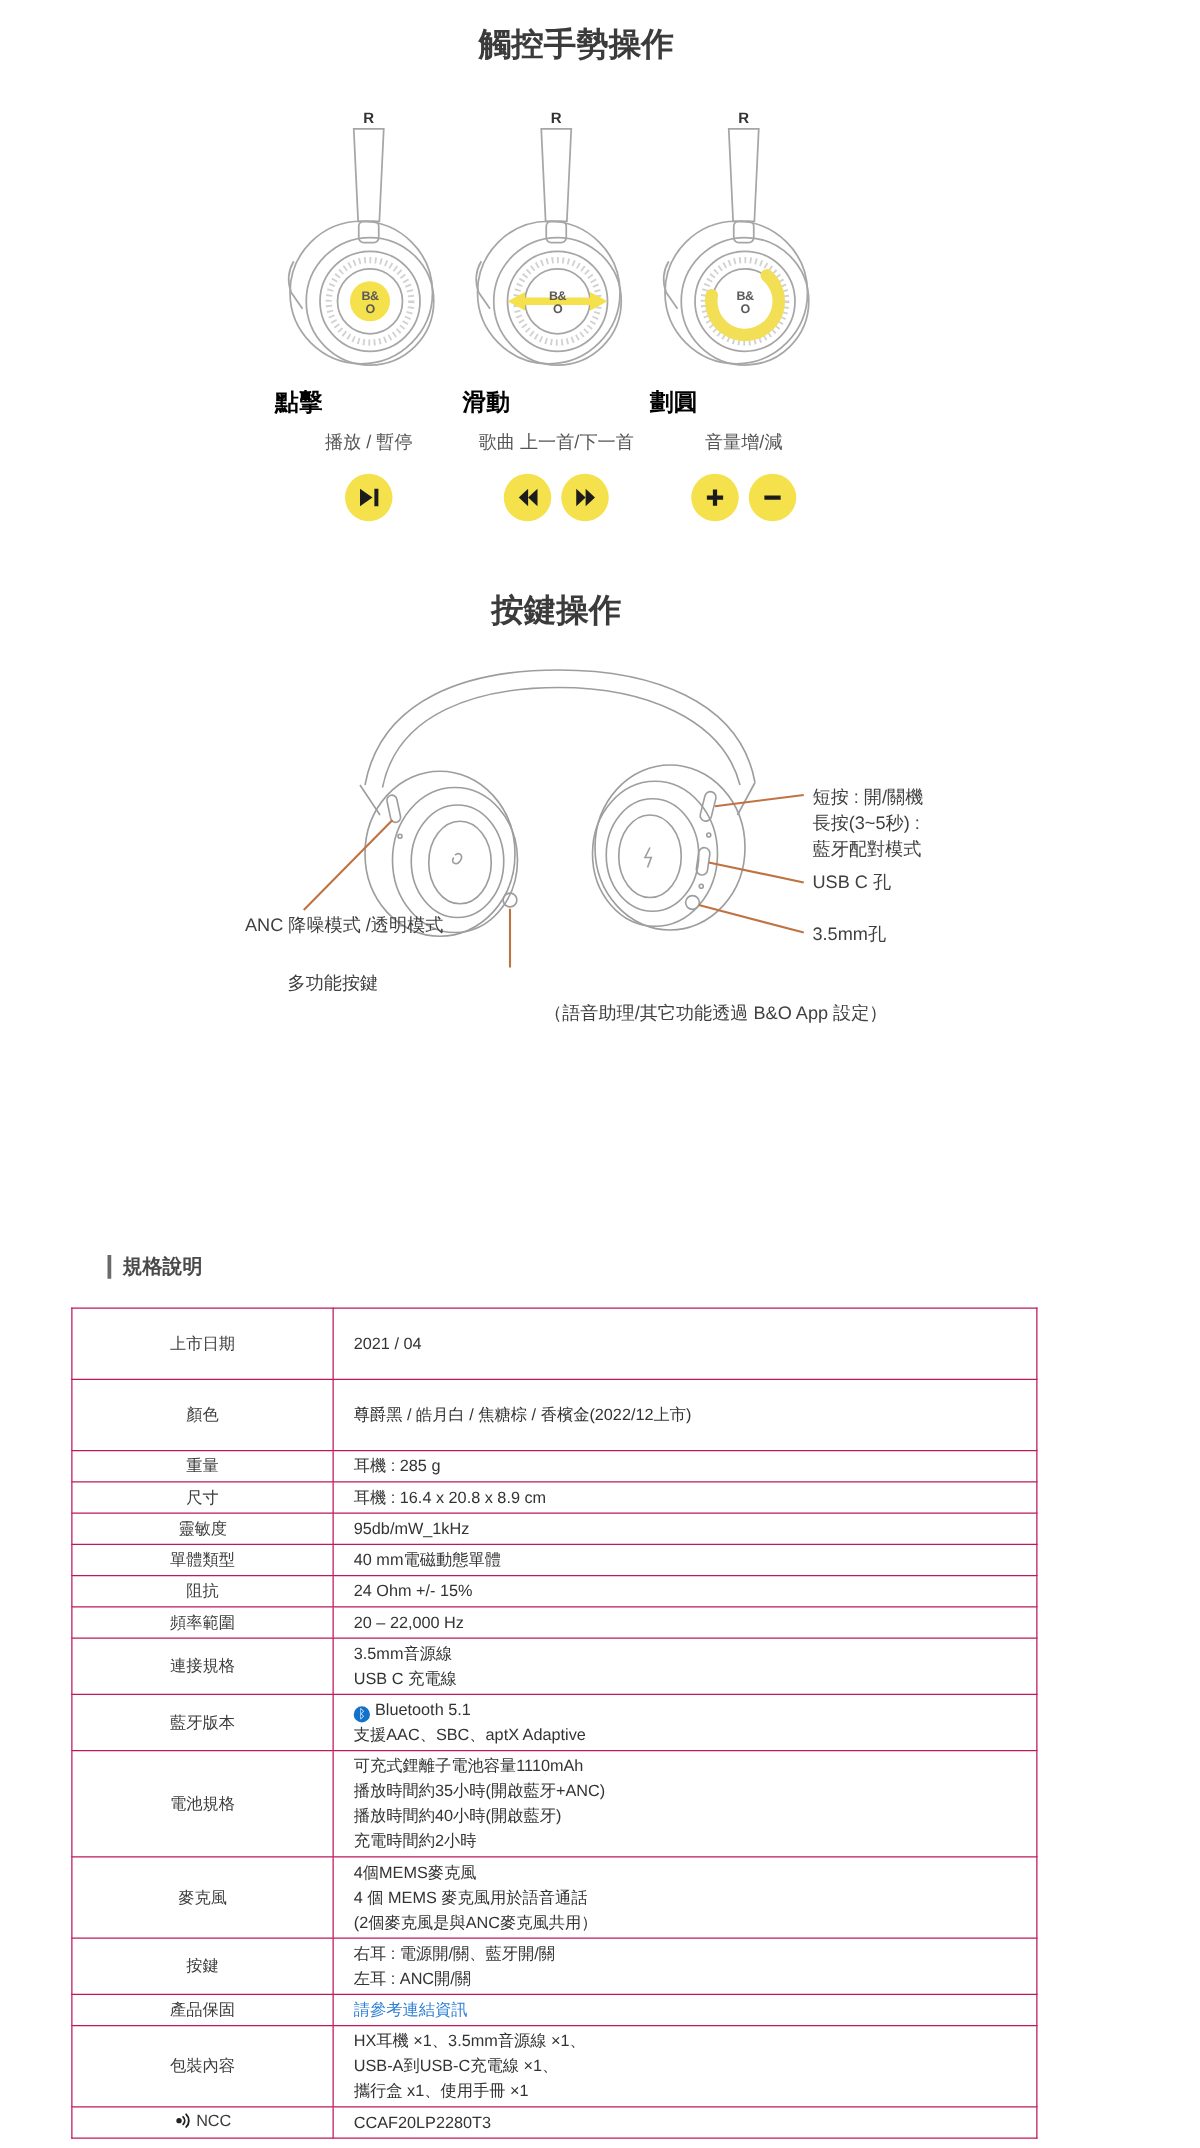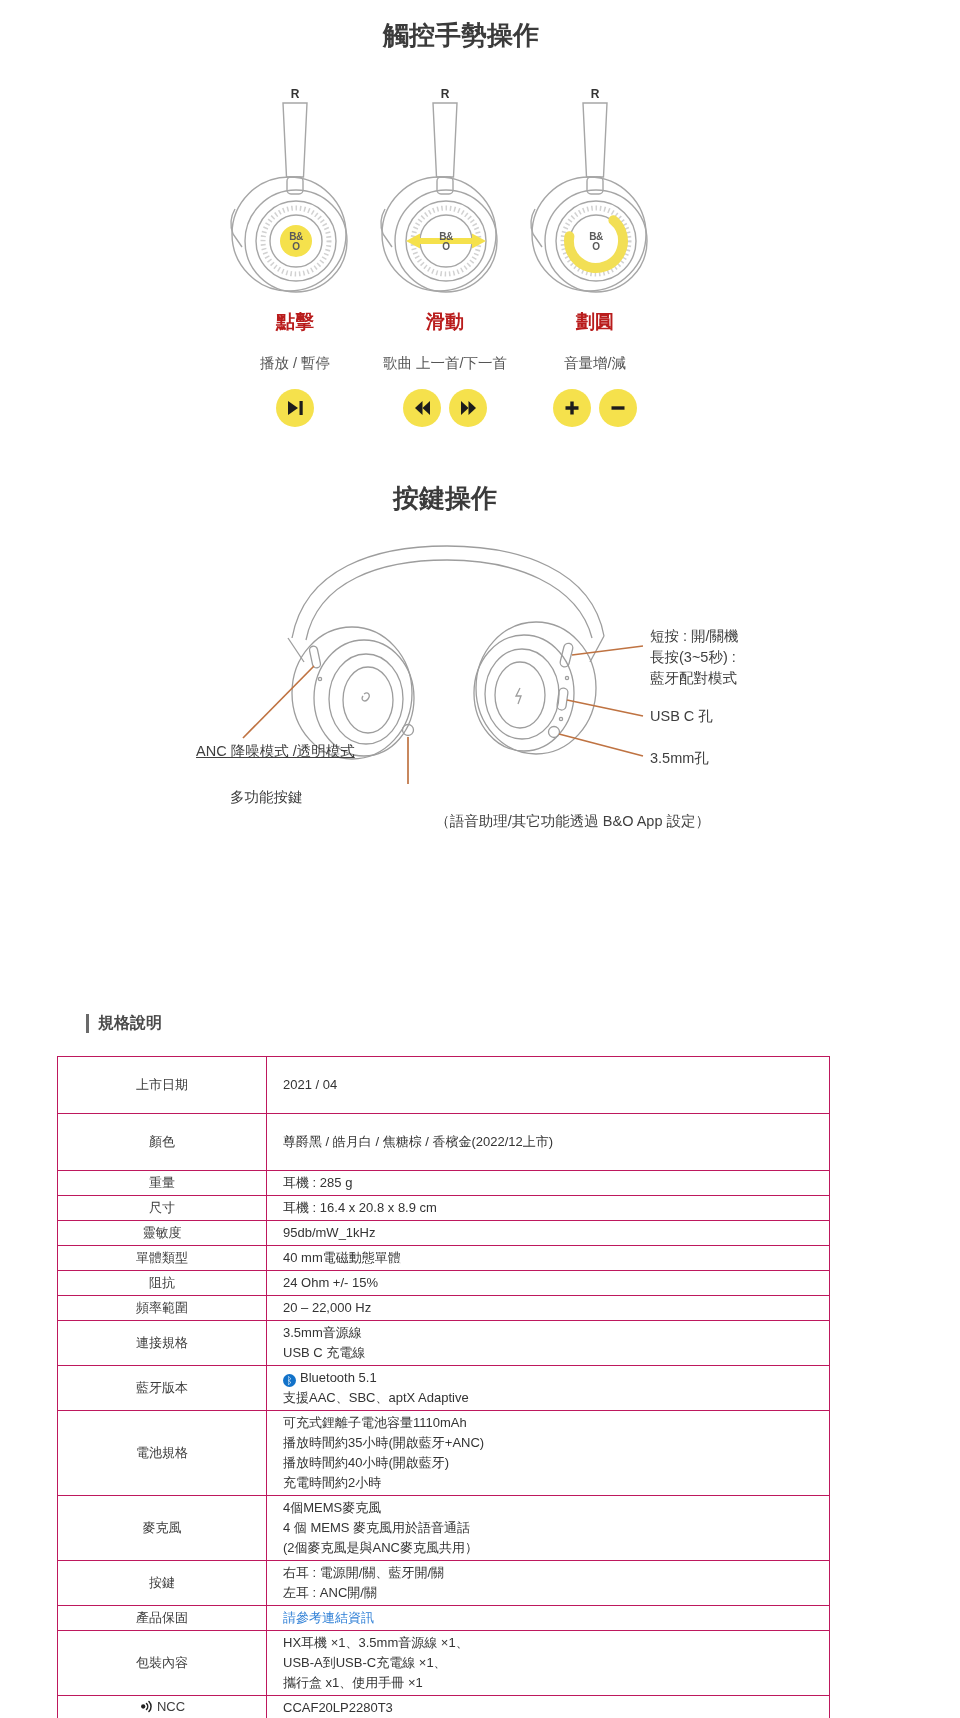--- a/index.html
+++ b/index.html
@@ -10,36 +10,36 @@
   #gesture-title{padding-top:18px;margin-left:32px;}
 
   
   .gesture-row{display:flex;justify-content:center;margin-top:34px;}
   .gesture-col{width:150px;}
   .r-label{text-align:center;font-size:12px;font-weight:bold;color:#333;height:14px;}
   .earcup{display:block;margin:0 auto;width:150px;height:200px;}
   .earcup .line *{fill:none;stroke:#a6a6a6;stroke-width:1.4;}
   .earcup .dotted{stroke:#d2d2d2;stroke-width:5;stroke-dasharray:1.5 2.8;}
   .earcup .bo{font-size:10px;font-weight:bold;fill:#5a5a5a;text-anchor:middle;letter-spacing:-0.5px;}
-  .g-name{text-align:center;font-size:19px;font-weight:bold;color:#b91c1c;margin-top:8px;}
-  .g-desc{text-align:center;font-size:14.5px;color:#555;margin-top:19px;white-space:nowrap;}
+  .g-name{text-align:left;font-size:19px;font-weight:bold;color:#000000;margin-top:8px;}
+  .g-desc{text-align:center;font-size:14.5px;color:#555;margin-top:9px;white-space:nowrap;}
   .g-icons{display:flex;justify-content:center;gap:8px;margin-top:16px;height:40px;}
   .ybtn{width:38px;height:38px;border-radius:50%;background:#F5E14C;display:flex;align-items:center;justify-content:center;}
 
   
   #button-title{margin-top:52px;}
   .diagram{position:relative;height:335px;margin-top:22px;}
   .diagram svg.hp{position:absolute;left:0;top:0;}
   .hp .line *{fill:none;stroke:#9d9d9d;stroke-width:1.3;}
   .hp .co{stroke:#BF7342;stroke-width:1.7;}
   .callout-label{position:absolute;font-size:14.5px;color:#3f3f3f;line-height:21px;}
-  .lbl-power{left:650px;top:88px;}
+  .lbl-power{left:650px;top:100px;}
   .lbl-usb{left:650px;top:168px;}
   .lbl-aux{left:650px;top:210px;}
-  .lbl-anc{left:196px;top:203px;text-decoration:underline;}
+  .lbl-anc{left:196px;top:203px;}
   .lbl-mfb{left:230px;top:249px;width:360px;text-align:left;}
   .lbl-mfb-sub{left:110px;top:273px;width:600px;text-align:right;}
 
   
   .spec-head{margin:140px 0 0 86px;display:flex;align-items:center;gap:9px;font-size:16px;font-weight:bold;color:#4a4a4a;}
   .spec-bar{width:3px;height:19px;background:#6a6a6a;}
   #spec-table{border-collapse:collapse;margin:22px 0 0 57px;width:773px;font-size:13px;color:#333;table-layout:fixed;}
   #spec-table td{border:1px solid #be185d;vertical-align:middle;}
   #spec-table td.lbl{width:200px;text-align:center;color:#3c3c3c;padding:2px 4px;}
   #spec-table td.val{padding:2px 16px;line-height:20px;}

